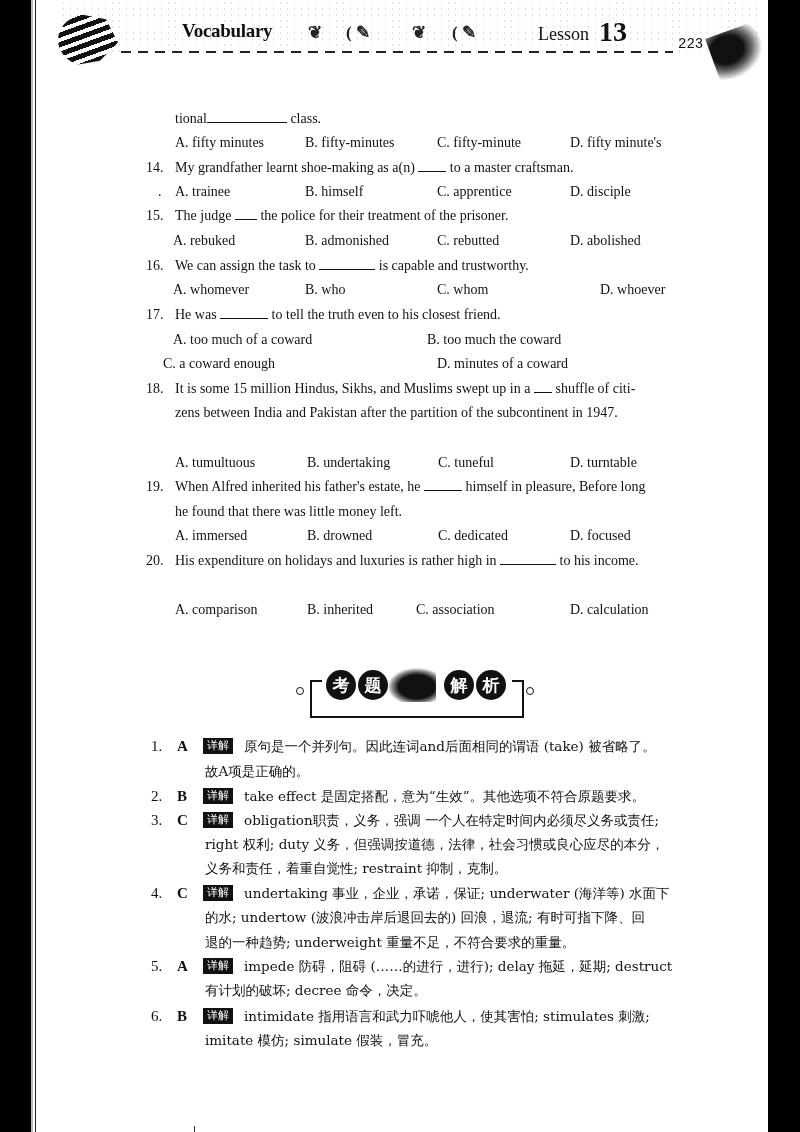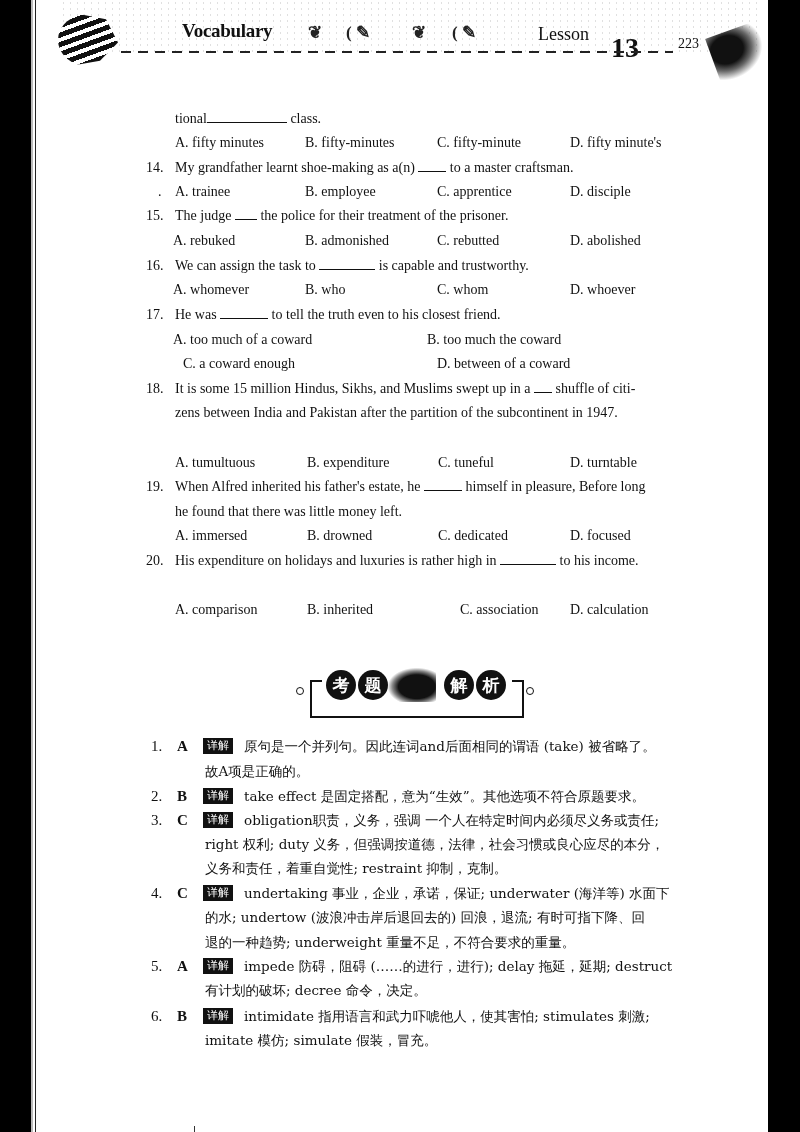--- a/index.html
+++ b/index.html
@@ -27,22 +27,22 @@
     border-radius: 30px 6px 6px 30px / 26px 26px 26px 26px;
     background: repeating-linear-gradient(160deg,#111 0 5px,#fff 5px 9px);
     clip-path: polygon(0 20%, 35% 0, 80% 10%, 100% 55%, 70% 90%, 20% 100%, 0 80%);
   }
   .hdr-title {
     position: absolute; left: 182px; top: 20px;
     font-weight: bold; font-size: 19px; letter-spacing: -0.3px; text-align: right;
   }
   .hdr-orn { position: absolute; top: 22px; font-size: 17px; font-weight: bold; color: #222; }
   .hdr-lesson-word { position: absolute; left: 538px; top: 24px; font-weight: normal; font-size: 18px; }
-  .hdr-lesson-num { position: absolute; left: 599px; top: 32px; font-weight: bold; font-size: 28px; margin-left: 12px; }
-  .hdr-pagenum { position: absolute; left: 678px; top: 36px; font-family: Liberation Serif, serif; font-size: 14px; }
+  .hdr-lesson-num { position: absolute; left: 599px; top: 16px; font-weight: bold; font-size: 28px; }
+  .hdr-pagenum { position: absolute; left: 678px; top: 36px; font-family: Liberation Mono, monospace; font-size: 14px; }
   .hdr-dash {
     position: absolute; left: 121px; top: 51px; width: 552px; height: 2px;
     background: repeating-linear-gradient(90deg,#222 0 10px,transparent 10px 17px);
   }
   .hdr-swirl {
     position: absolute; left: 712px; top: 28px; width: 56px; height: 50px;
     background: radial-gradient(ellipse at 30% 35%, #111 0 30%, #666 45%, transparent 65%);
     transform: rotate(-20deg);
   }
 
@@ -126,21 +126,21 @@
     <div class="line opt" style="top:134px; left:570px">D. fifty minute's</div>
   </div>
 
   <div>
     <div class="line qnum" style="top:159px">14.</div>
     <div class="line qtext" style="top:159px">
       <span>My grandfather learnt shoe-making as a(n) </span><span class="blank" style="width:28px"></span><span> to a master craftsman.</span>
     </div>
     <div class="line" style="top:183px; left:158px">.</div>
     <div class="line opt" style="top:183px; left:175px">A. trainee</div>
-    <div class="line opt" style="top:183px; left:305px">B. employee</div>
+    <div class="line opt" style="top:183px; left:305px">B. himself</div>
     <div class="line opt" style="top:183px; left:437px">C. apprentice</div>
     <div class="line opt" style="top:183px; left:570px">D. disciple</div>
   </div>
 
   <div>
     <div class="line qnum" style="top:207px">15.</div>
     <div class="line qtext" style="top:207px">
       <span>The judge </span><span class="blank" style="width:22px"></span><span> the police for their treatment of the prisoner.</span>
     </div>
     <div class="line opt" style="top:232px; left:173px">A. rebuked</div>
@@ -151,44 +151,44 @@
 
   <div>
     <div class="line qnum" style="top:257px">16.</div>
     <div class="line qtext" style="top:257px">
       <span>We can assign the task to </span><span class="blank" style="width:56px"></span><span> is capable and trustworthy.</span>
     </div>
 
     <div class="line opt" style="top:281px; left:173px">A. whomever</div>
     <div class="line opt" style="top:281px; left:305px">B. who</div>
     <div class="line opt" style="top:281px; left:437px">C. whom</div>
-    <div class="line opt" style="top:281px; left:570px">D. whoever</div>
+    <div class="line opt" style="top:281px; left:600px">D. whoever</div>
   </div>
 
   <div>
     <div class="line qnum" style="top:306px">17.</div>
     <div class="line qtext" style="top:306px">
       <span>He was </span><span class="blank" style="width:48px"></span><span> to tell the truth even to his closest friend.</span>
     </div>
 
     <div class="line opt" style="top:331px; left:173px">A. too much of a coward</div>
     <div class="line opt" style="top:331px; left:427px">B. too much the coward</div>
-    <div class="line opt" style="top:355px; left:183px">C. a coward enough</div>
-    <div class="line opt" style="top:355px; left:437px">D. between of a coward</div>
+    <div class="line opt" style="top:355px; left:163px">C. a coward enough</div>
+    <div class="line opt" style="top:355px; left:437px">D. minutes of a coward</div>
   </div>
 
   <div>
     <div class="line qnum" style="top:380px">18.</div>
     <div class="line qtext" style="top:380px">
       <span>It is some 15 million Hindus, Sikhs, and Muslims swept up in a </span><span class="blank" style="width:18px"></span><span> shuffle of citi-</span>
     </div>
     <div class="line qtext" style="top:404px">zens between India and Pakistan after the partition of the subcontinent in 1947.</div>
 
     <div class="line opt" style="top:454px; left:175px">A. tumultuous</div>
-    <div class="line opt" style="top:454px; left:307px">B. expenditure</div>
+    <div class="line opt" style="top:454px; left:307px">B. undertaking</div>
     <div class="line opt" style="top:454px; left:438px">C. tuneful</div>
     <div class="line opt" style="top:454px; left:570px">D. turntable</div>
   </div>
 
   <div>
     <div class="line qnum" style="top:478px">19.</div>
     <div class="line qtext" style="top:478px">
       <span>When Alfred inherited his father's estate, he </span><span class="blank" style="width:38px"></span><span> himself in pleasure, Before long</span>
     </div>
     <div class="line qtext" style="top:503px">he found that there was little money left.</div>
@@ -199,21 +199,21 @@
   </div>
 
   <div>
     <div class="line qnum" style="top:552px">20.</div>
     <div class="line qtext" style="top:552px">
       <span>His expenditure on holidays and luxuries is rather high in </span><span class="blank" style="width:56px"></span><span> to his income.</span>
     </div>
 
     <div class="line opt" style="top:601px; left:175px">A. comparison</div>
     <div class="line opt" style="top:601px; left:307px">B. inherited</div>
-    <div class="line opt" style="top:601px; left:460px">C. association</div>
+    <div class="line opt" style="top:601px; left:416px">C. association</div>
     <div class="line opt" style="top:601px; left:570px">D. calculation</div>
   </div>
 </div>
 
 <div class="banner">
   <div class="bdot" style="left:0"></div>
   <div class="banner-frame"></div>
   <div class="bcircle" style="left:30px">考</div>
   <div class="bcircle" style="left:62px">题</div>
   <div class="bblob"></div>

